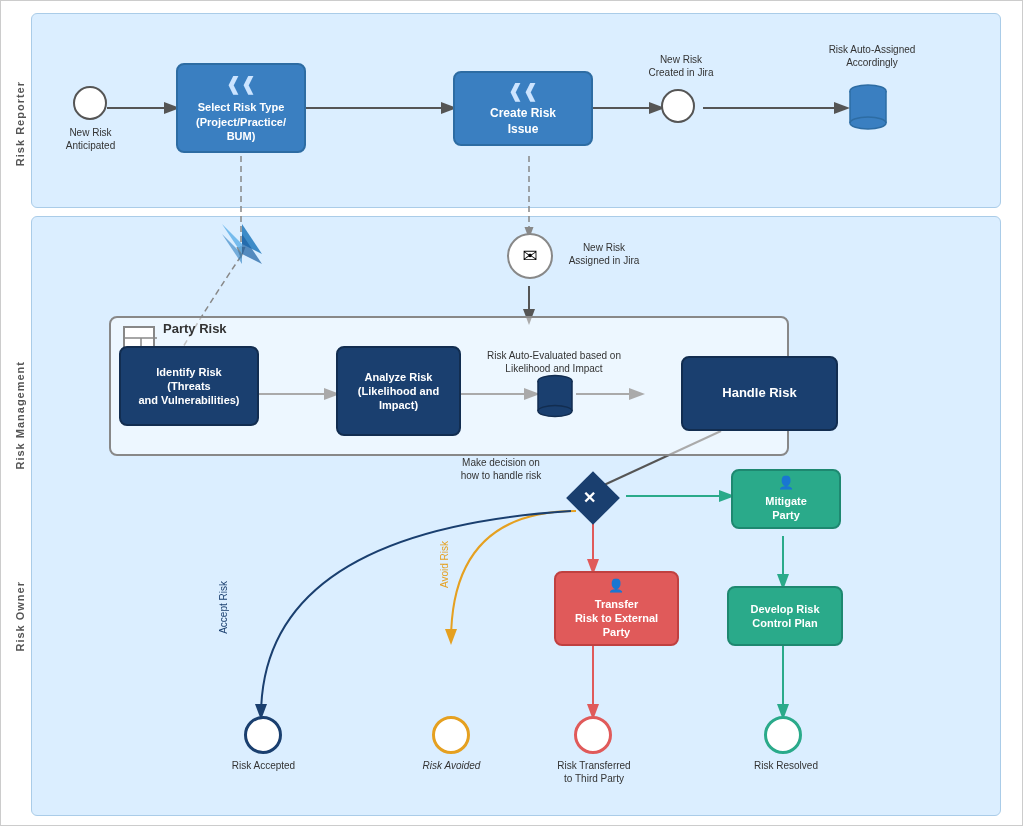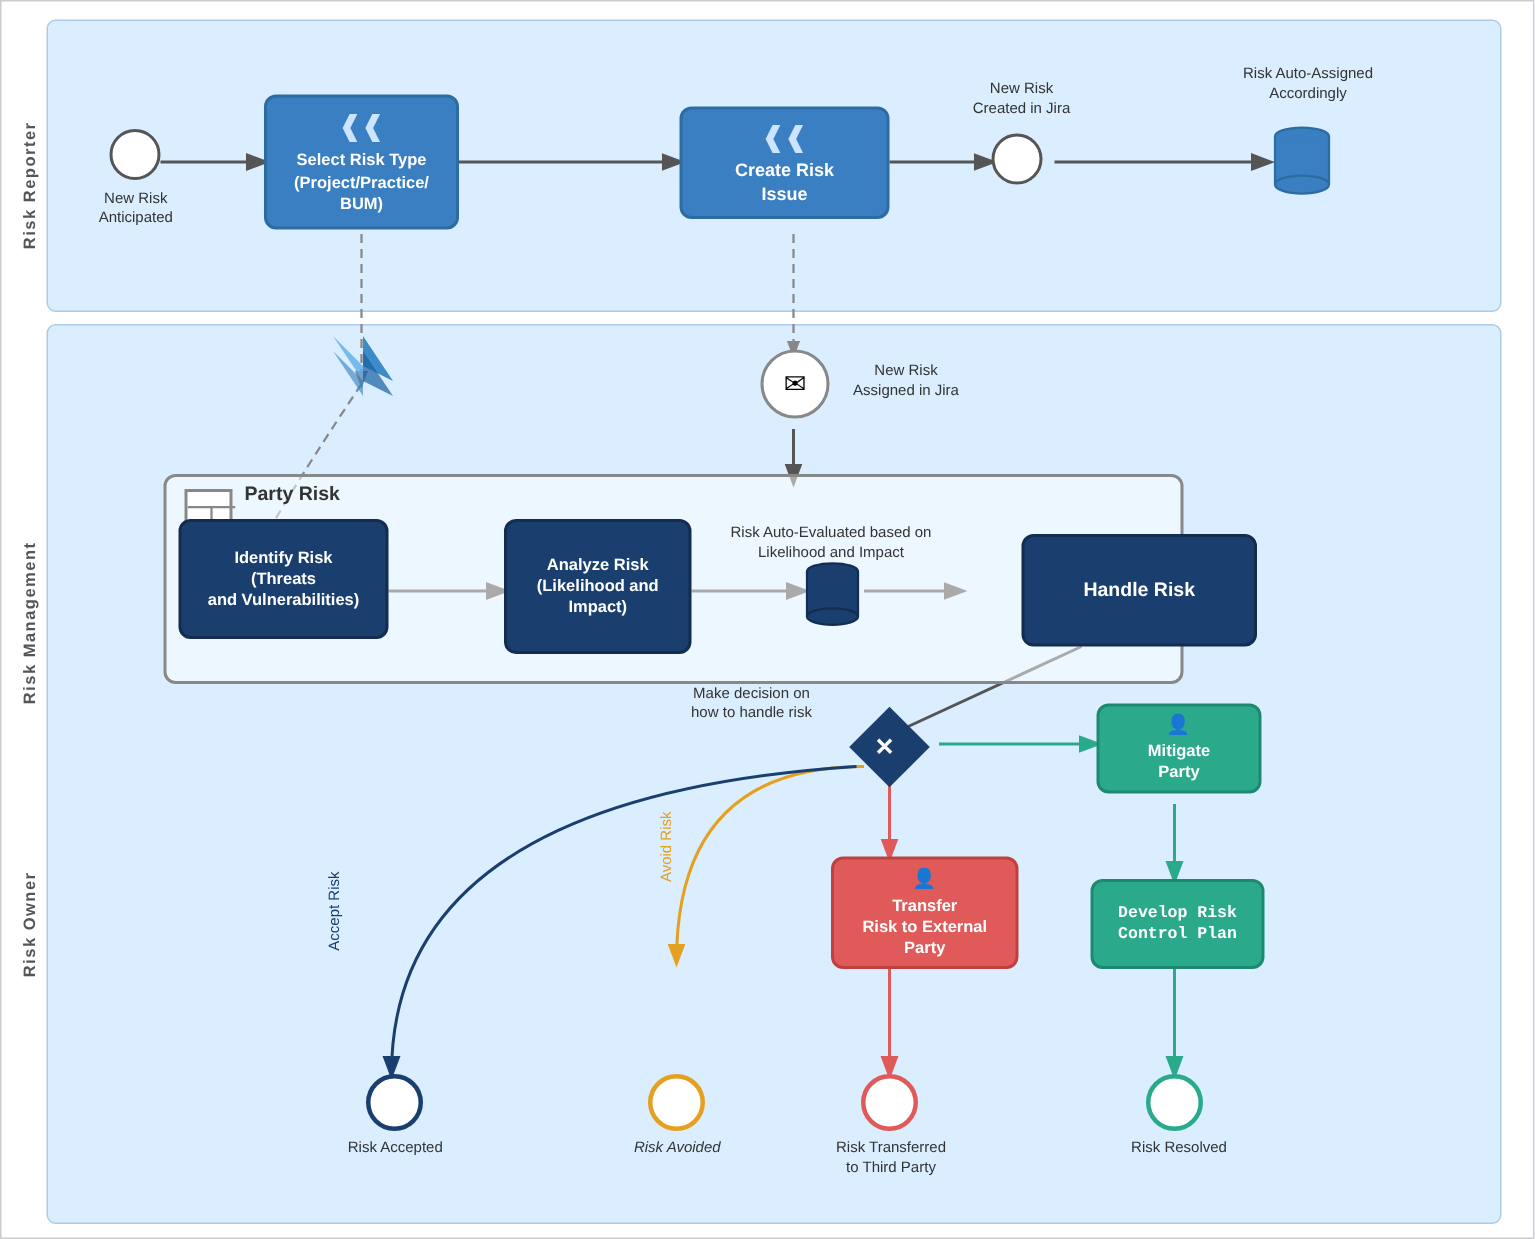--- a/index.html
+++ b/index.html
@@ -331,21 +331,21 @@
   </div>
 
   <div class="process-box box-red" style="left:553px; top:570px; width:125px; height:75px;">
     <div style="font-size:13px; margin-bottom:2px;">👤</div>
     <div style="font-size:11px; white-space:pre-line;">Transfer
 Risk to External
 Party</div>
   </div>
 
   <div class="process-box box-teal" style="left:726px; top:585px; width:116px; height:60px;">
-    <div style="font-size:11px; white-space:pre-line;font-family:Liberation Mono, monospace;">Develop Risk
+    <div style="font-size:11px; white-space:pre-line;">Develop Risk
 Control Plan</div>
   </div>
 
   <div class="circle-end" style="left:243px; top:715px; width:38px; height:38px; border:3px solid #1a3f6f;">
   </div>
   <div class="shape-label" style="left:220px; top:758px; width:85px; font-size:10px; text-align:center; line-height:1.3; white-space:pre-line;">Risk Accepted</div>
 
   <div class="circle-end" style="left:431px; top:715px; width:38px; height:38px; border:3px solid #e5a020;">
   </div>
   <div class="shape-label" style="left:408px; top:758px; width:85px; font-size:10px; text-align:center; line-height:1.3; white-space:pre-line;font-style:italic;">Risk Avoided</div>

